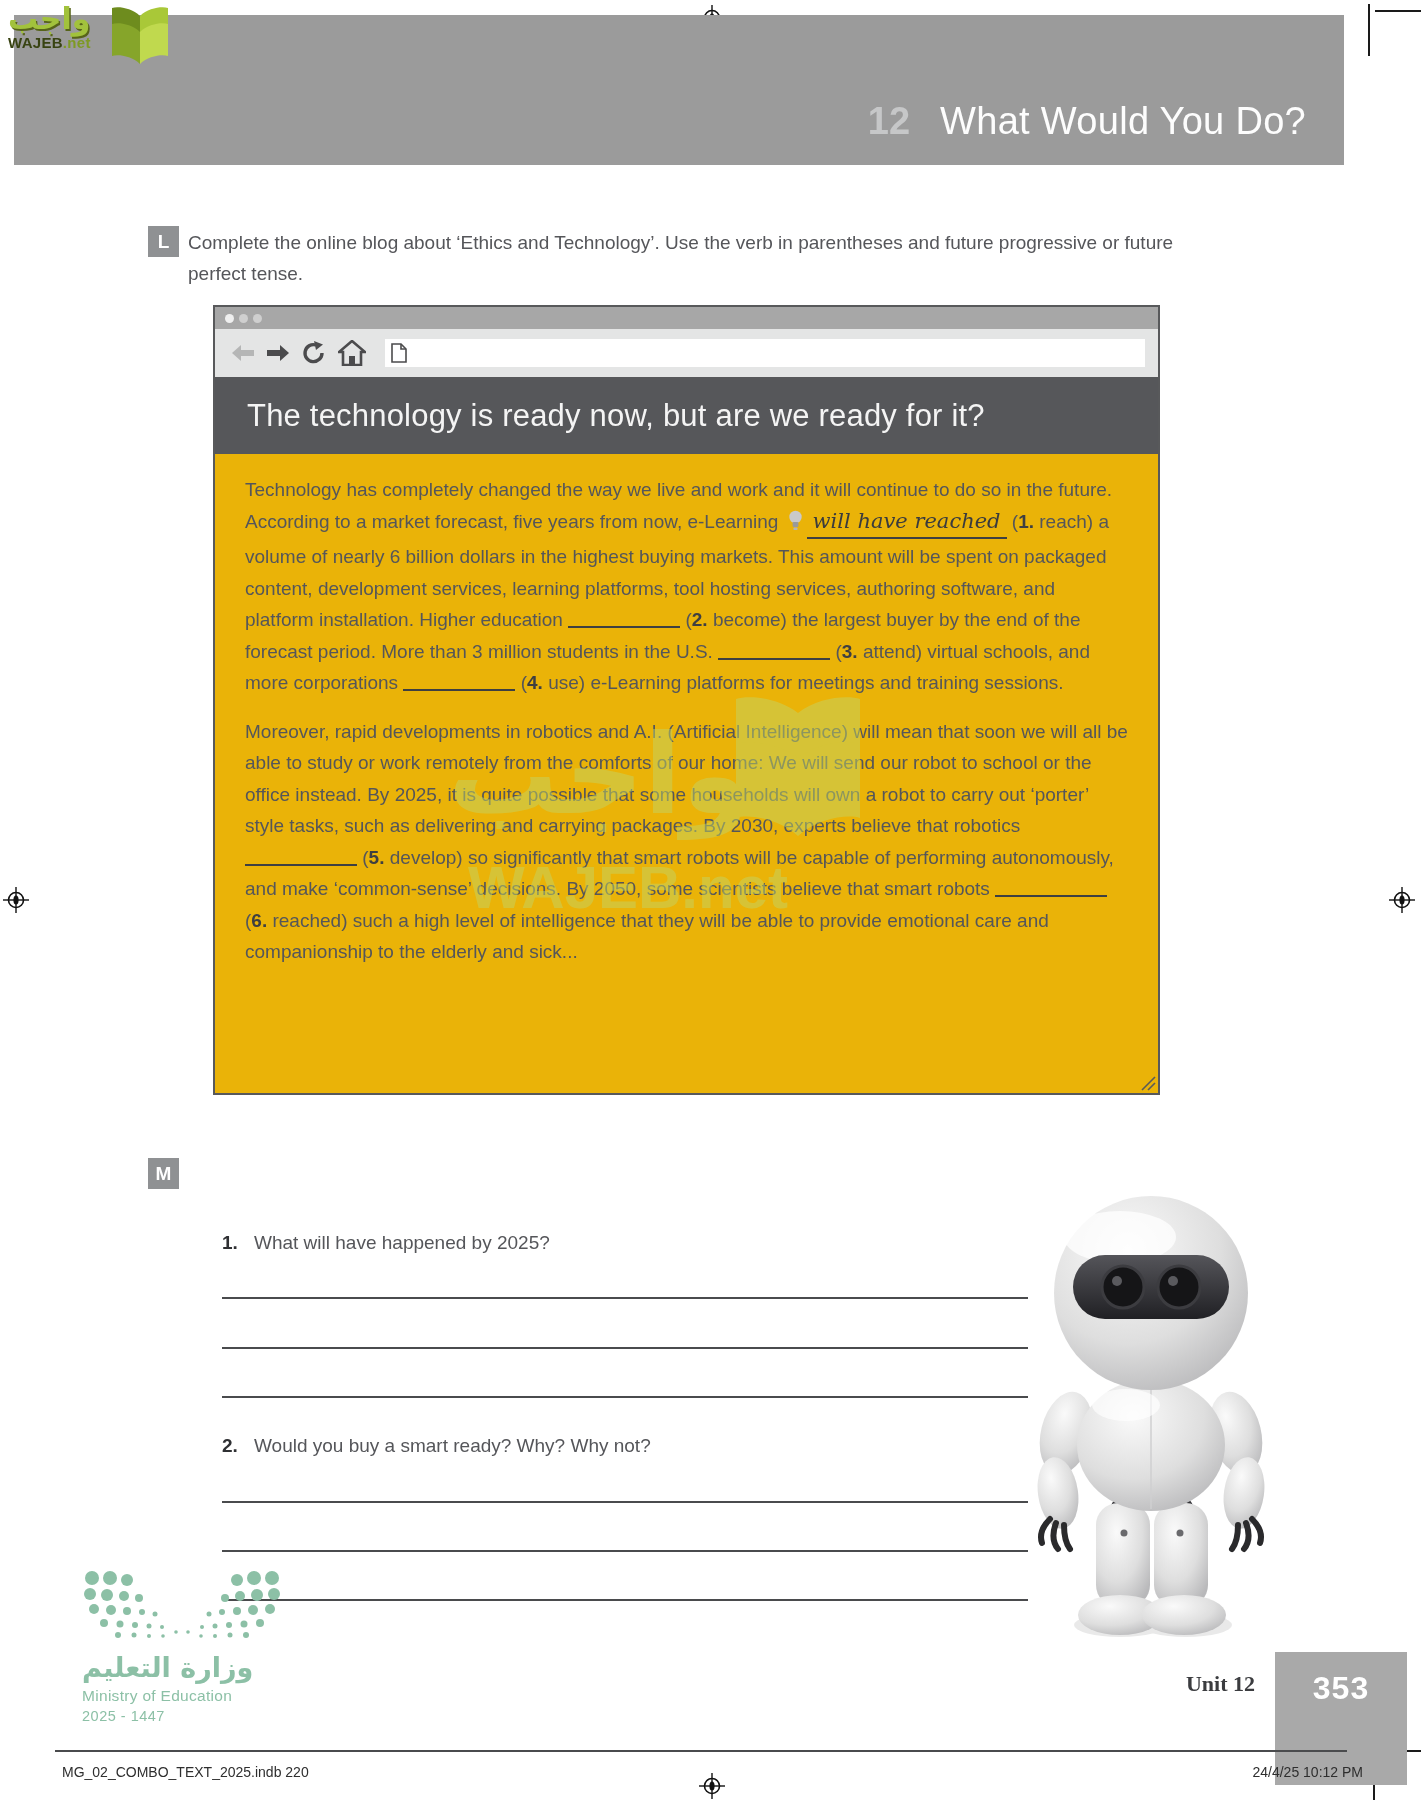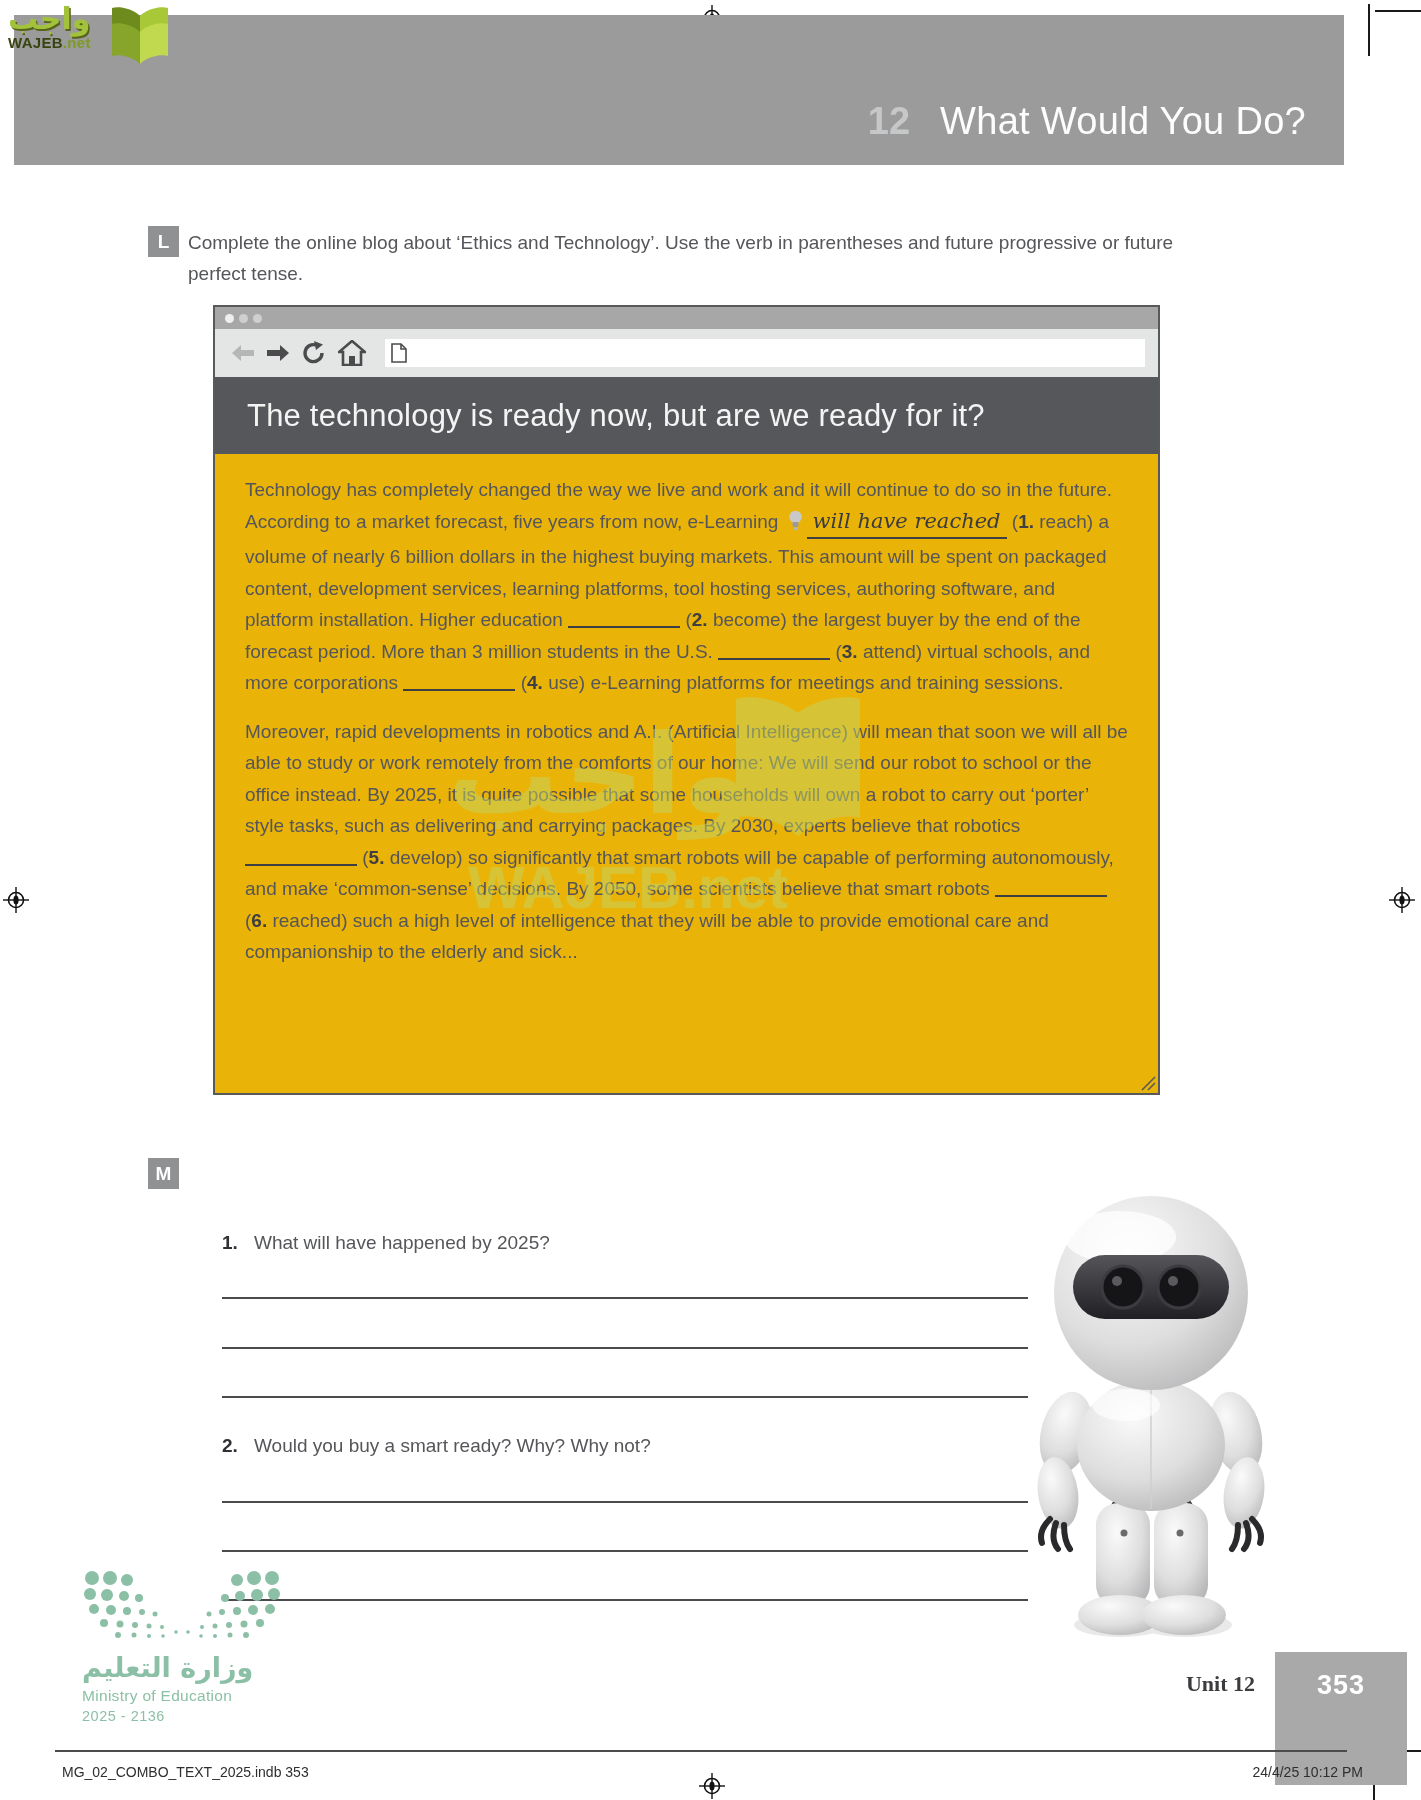--- a/index.html
+++ b/index.html
@@ -69,21 +69,21 @@
   #ministry{left:82px;top:1568px;width:230px;}
   #ministry .ar{font-family:"DejaVu Sans",sans-serif;direction:rtl;text-align:left;font-size:27px;
     font-weight:700;color:var(--ministry-green);margin-top:8px;}
   #ministry .en{font-size:15.5px;color:var(--ministry-green);margin-top:4px;letter-spacing:.3px;}
   #ministry .yr{font-size:14.5px;color:var(--ministry-green);margin-top:3px;letter-spacing:.5px;}
 
   
   #unit-label{left:1130px;top:1671px;width:125px;text-align:right;font-size:22px;font-weight:700;color:#3b3c3f;font-family:Liberation Serif, serif;}
   #page-box{left:1275px;top:1652px;width:132px;height:133px;background:var(--page-box);
     text-align:center;padding-top:18px;}
-  #page-box span{color:#fff;font-size:27px;font-weight:700;letter-spacing:1px;}
+  #page-box span{color:#fff;font-size:32px;font-weight:700;letter-spacing:1px;}
   #footer-rule{left:55px;top:1750px;width:1292px;height:1.5px;background:#4a4b4d;}
   #imprint{left:62px;top:1764px;font-size:14px;color:#2e2e2e;}
   #timestamp{left:1160px;top:1764px;width:203px;text-align:right;font-size:14px;color:#2e2e2e;}
 </style>
 </head>
 <body>
 
 <div id="page">
 
   <div class="mark" style="left:1368px;top:4px;width:1.5px;height:52px;"></div>
@@ -307,25 +307,25 @@
           <circle cx="120" cy="59" r="2"></circle>
         <circle cx="164" cy="67" r="3"></circle>
           <circle cx="148" cy="67" r="2.5"></circle>
           <circle cx="133" cy="68" r="2"></circle>
           <circle cx="119" cy="68" r="1.8"></circle>
           <circle cx="106" cy="64" r="1.8"></circle>
       </g>
     </svg>
     <div class="ar">وزارة التعليم</div>
     <div class="en">Ministry of Education</div>
-    <div class="yr">2025 - 2136</div>
+    <div class="yr">2025 - 1447</div>
   </div>
 
   <div id="unit-label" class="abs">Unit 12</div>
   <div id="page-box" class="abs">
     <span>353</span>
   </div>
 
   <div id="footer-rule" class="abs"></div>
-  <div id="imprint" class="abs">MG_02_COMBO_TEXT_2025.indb   353</div>
+  <div id="imprint" class="abs">MG_02_COMBO_TEXT_2025.indb   220</div>
   <div id="timestamp" class="abs">24/4/25   10:12 PM</div>
 
 </div>
 
 </body></html>

